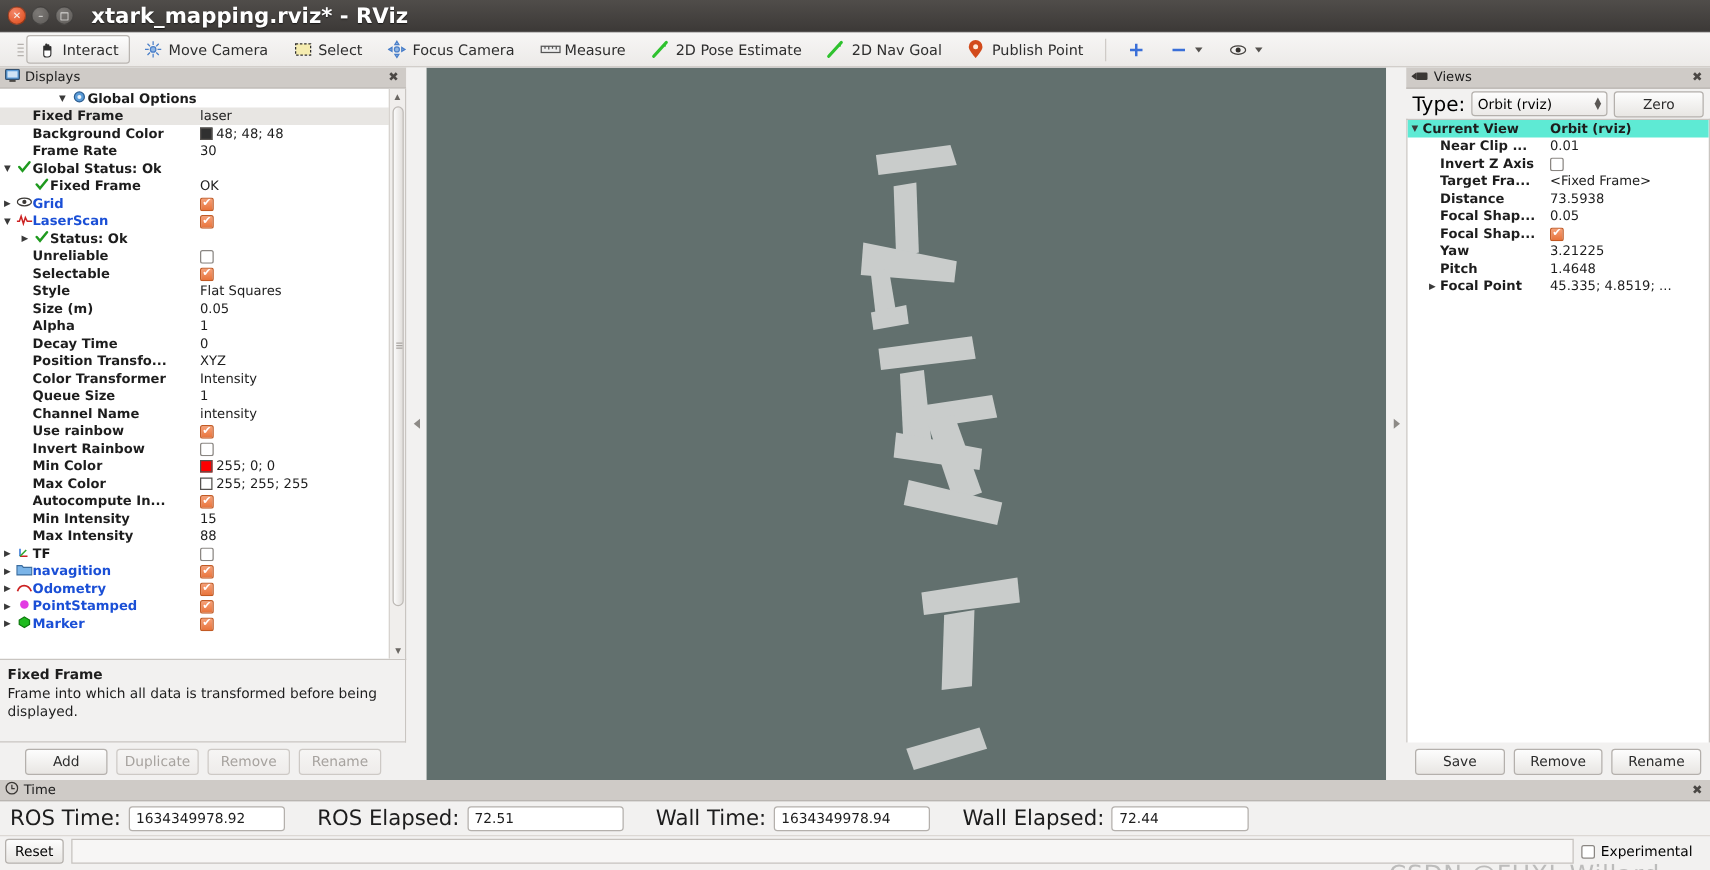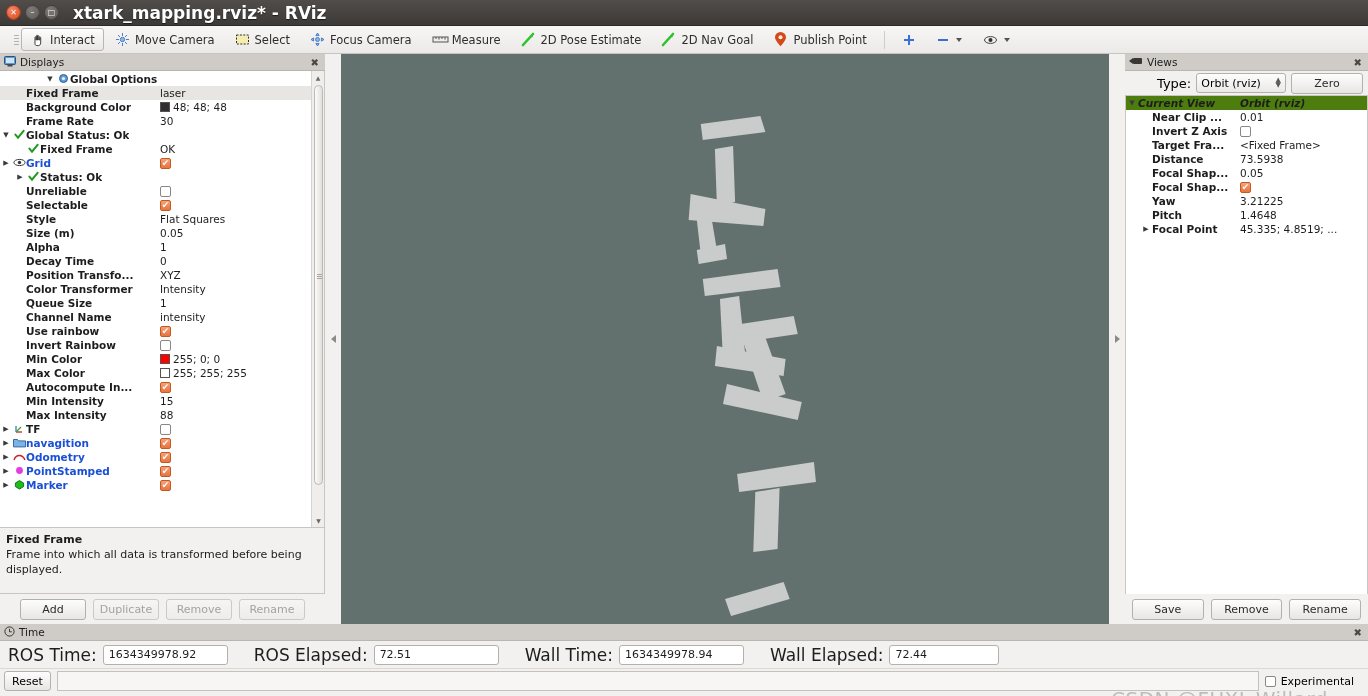--- a/index.html
+++ b/index.html
@@ -130,31 +130,31 @@
   .sp-left  { border-top: 4px solid transparent; border-bottom: 4px solid transparent; border-right: 5px solid #8d8a86; }
   .sp-right { border-top: 4px solid transparent; border-bottom: 4px solid transparent; border-left: 5px solid #8d8a86; }
 
   
   #viewport { flex: 1; position: relative; overflow: hidden; }
   #viewport svg { display: block; width: 100%; height: 100%; }
 
   
   #views { width: 243px; background: #f2f1f0; display: flex; flex-direction: column; }
   #typerow { height: 24px; display: flex; align-items: center; gap: 5px; padding: 0 5px; }
-  #typerow .tl { font-size: 13px; margin-left: 27px; }
+  #typerow .tl { font-size: 16px; }
   .combo {
     flex: 1; height: 20px; border: 1px solid #b4b0ac; border-radius: 3px;
     background: linear-gradient(#fdfdfd, #ebe9e7);
     display: flex; align-items: center; padding: 0 4px; font-size: 11px;
   }
   .combo .cv { flex: 1; }
   .spin { display:flex; flex-direction:column; line-height:5px; font-size:7px; color:#5a5754; }
   #viewtree { flex: 1; background: #ffffff; border: 1px solid #c9c5c1; border-bottom:0; overflow: hidden; }
   #viewtree .row .keycell { width: 112px; }
-  .hdr { background: #4d7c0f; font-weight: bold; font-style: italic; }
+  .hdr { background: #5eead4; font-weight: bold; }
   #viewbtns { height: 30px; display: flex; align-items: center; gap: 7px; padding: 0 7px; }
 
   
   #timepanel { width: 100%; height: 100px; background: #f2f1f0; }
   #timerow {
     height: 28px; display: flex; align-items: center; gap: 6px;
     padding: 0 8px; border-bottom: 1px solid #dcd8d4;
   }
   #timerow label { font-size: 17px; color: #1d1d1d; }
   .tinput {
@@ -370,20 +370,32 @@
             </div>
           </div>
           <div class="row">
             <div class="keycell" style="width: 158px;">
               <span class="arrow right"></span>
               <span class="ic"><svg width="13" height="11" viewBox="0 0 13 11">
                   <ellipse cx="6.5" cy="5.5" rx="5.6" ry="3.1" fill="none" stroke="#3a3734"></ellipse>
                   <circle cx="6.5" cy="5.5" r="1.7" fill="#3a3734"></circle>
                 </svg></span>
               <span class="lbl blue">Grid</span>
+            </div>
+            <div class="valcell">
+              <span class="check on"></span>
+            </div>
+          </div>
+          <div class="row">
+            <div class="keycell" style="width: 158px;">
+              <span class="arrow down"></span>
+              <span class="ic"><svg width="13" height="11" viewBox="0 0 13 11">
+                  <path d="M0.5 7h2l1.4-4 1.8 6 1.6-5 1.5 3h4" stroke="#cc2222" stroke-width="1.2" fill="none"></path>
+                </svg></span>
+              <span class="lbl blue">LaserScan</span>
             </div>
             <div class="valcell">
               <span class="check on"></span>
             </div>
           </div>
           <div class="row">
             <div class="keycell" style="width: 158px;">
               <span class="ind" style="width: 14px;"></span>
               <span class="arrow right"></span>
               <span class="ic"><svg width="11" height="11" viewBox="0 0 11 11">

